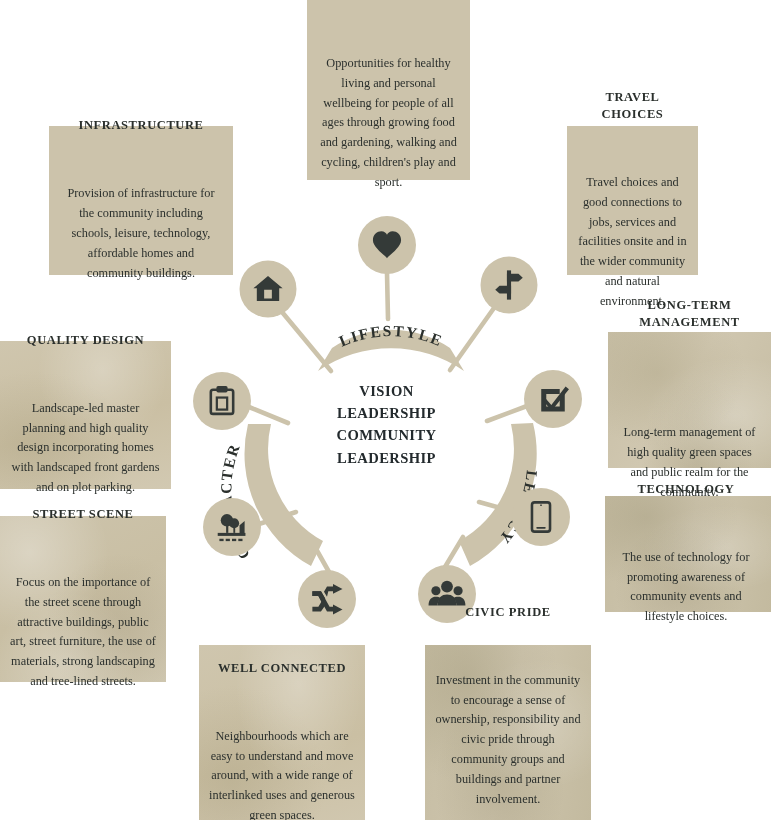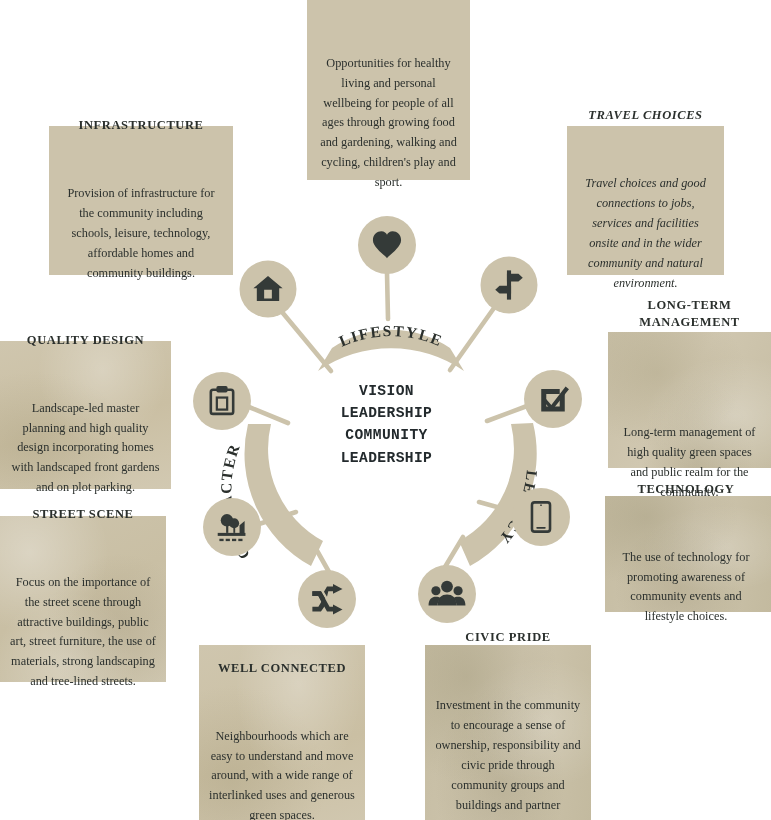--- a/index.html
+++ b/index.html
@@ -65,21 +65,21 @@
 
   
   #net{position:absolute;left:0;top:0;width:771px;height:820px;}
 
   
   #center{
     position:absolute;left:314px;top:380px;width:145px;
     text-align:center;font-weight:bold;font-size:14.6px;line-height:1.52;
     letter-spacing:.4px;color:#232a2d;
   }
-  #center div{white-space:nowrap;font-family:Liberation Mono, monospace;}
+  #center div{white-space:nowrap;}
 </style>
 </head>
 <body>
 
 <div id="stage">
 
   <svg id="net" viewBox="0 0 771 820">
     <defs>
       <path id="arcTop" d="M 332 352 A 118 118 0 0 1 450 352" fill="none"></path>
       <path id="arcRight" d="M 523 430 A 118 118 0 0 1 472 561" fill="none"></path>
@@ -222,21 +222,21 @@
 
   <div id="boxes">
       <div class="box" style="left: 307px; top: 0px; width: 163px; height: 180px;">
         <div class="bt">HEALTHY LIVING</div>
         <div class="bb">Opportunities for healthy living and personal wellbeing for people of all ages through growing food and gardening, walking and cycling, children's play and sport.</div>
       </div>
       <div class="box" style="left: 49px; top: 126px; width: 184px; height: 149px; align-items: center;">
         <div class="bt">INFRASTRUCTURE</div>
         <div class="bb">Provision of infrastructure for the community including schools, leisure, technology, affordable homes and community buildings.</div>
       </div>
-      <div class="box" style="left: 567px; top: 126px; width: 157px; height: 149px; font-style: italic;">
+      <div class="box" style="left: 567px; top: 126px; width: 131px; height: 149px;">
         <div class="bt">TRAVEL CHOICES</div>
         <div class="bb">Travel choices and good connections to jobs, services and facilities onsite and in the wider community and natural environment.</div>
       </div>
       <div class="box tex4" style="left: 0px; top: 341px; width: 171px; height: 148px; justify-content: center;">
         <div class="bt">QUALITY DESIGN</div>
         <div class="bb">Landscape-led master planning and high quality design incorporating homes with landscaped front gardens and on plot parking.</div>
       </div>
       <div class="box tex2" style="left: 608px; top: 332px; width: 163px; height: 136px;">
         <div class="bt">LONG-TERM
 MANAGEMENT</div>
@@ -247,19 +247,19 @@
         <div class="bb">The use of technology for promoting awareness of community events and lifestyle choices.</div>
       </div>
       <div class="box tex1" style="left: 0px; top: 516px; width: 166px; height: 166px;">
         <div class="bt">STREET SCENE</div>
         <div class="bb">Focus on the importance of the street scene through attractive buildings, public art, street furniture, the use of materials, strong landscaping and tree-lined streets.</div>
       </div>
       <div class="box tex4" style="left: 199px; top: 645px; width: 166px; height: 196px;">
         <div class="bt">WELL CONNECTED</div>
         <div class="bb">Neighbourhoods which are easy to understand and move around, with a wide range of interlinked uses and generous green spaces.</div>
       </div>
-      <div class="box tex3" style="left: 425px; top: 645px; width: 166px; height: 175px;">
+      <div class="box tex3" style="left: 425px; top: 645px; width: 166px; height: 175px; justify-content: flex-end;">
         <div class="bt">CIVIC PRIDE</div>
         <div class="bb">Investment in the community to encourage a sense of ownership, responsibility and civic pride through community groups and buildings and partner involvement.</div>
       </div>
     </div>
 
 </div>
 
 </body></html>

